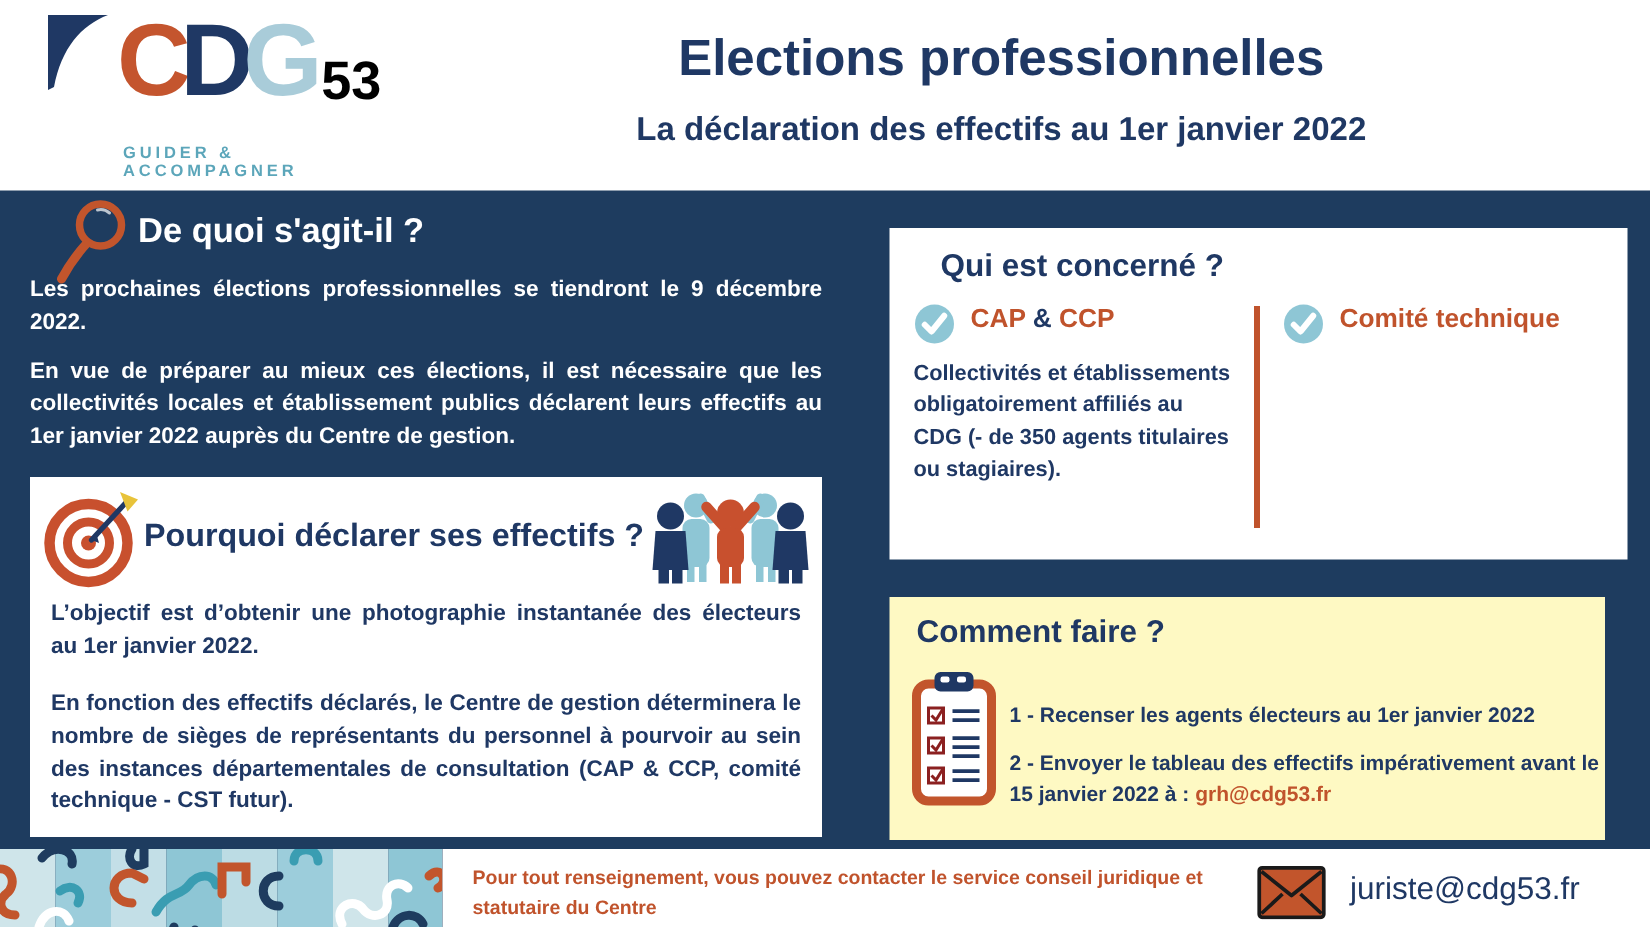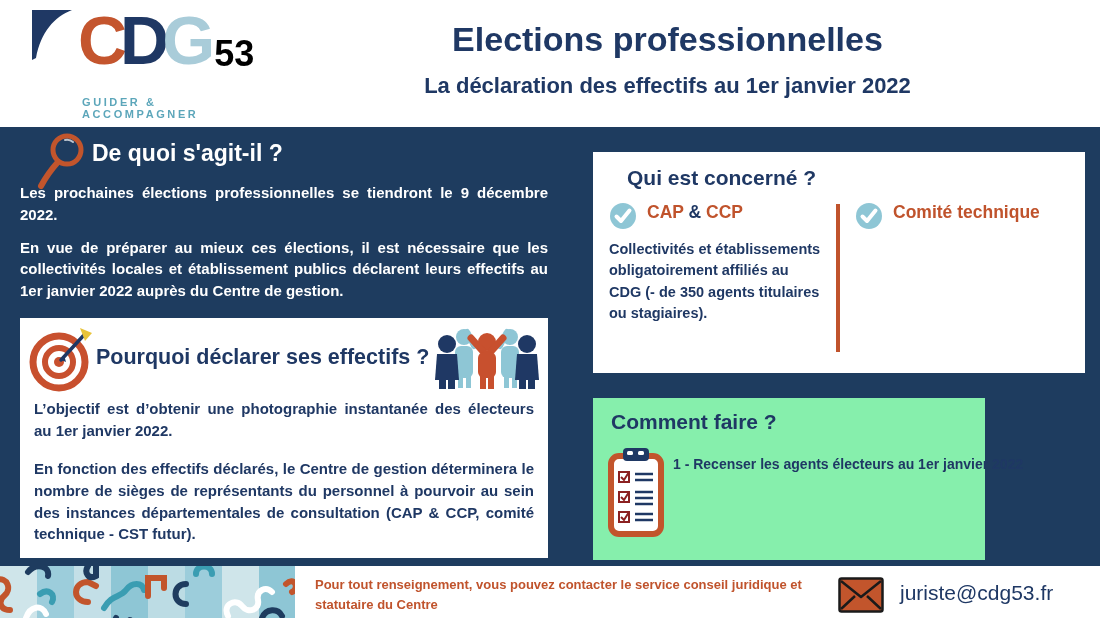--- a/index.html
+++ b/index.html
@@ -43,25 +43,25 @@
   .who-title { position:absolute; left:34px; top:14px; color:#1f3864; font-size:21px; font-weight:800; }
   .who-divider { position:absolute; left:243px; top:52px; width:4px; height:148px; background:#c0532c; }
   .who-col { position:absolute; top:50px; }
   .who-col1 { left:16px; width:212px; }
   .who-col2 { left:262px; width:220px; }
   .who-head-row { display:flex; align-items:flex-start; gap:10px; }
   .who-head { color:#c0532c; font-size:17.5px; font-weight:800; }
   .who-head .amp { color:#1f3864; }
   .who-body { margin-top:9px; color:#1f3864; font-size:14.5px; font-weight:700; line-height:1.48; }
 
-  .how-box { position:absolute; left:593px; top:398px; width:392px; height:162px; background:#86efac; }
+  .how-box { position:absolute; left:593px; top:398px; width:477px; height:162px; background:#fef9c3; }
   .how-title { position:absolute; left:18px; top:12px; color:#1f3864; font-size:21px; font-weight:800; }
   .clipboard-icon { position:absolute; left:14px; top:48px; }
   .how-steps { position:absolute; left:80px; top:56px; width:404px; color:#1f3864; font-size:14px; font-weight:700; line-height:1.45; }
-  .how-steps p { margin:0 0 10px 0; }
+  .how-steps p { margin:12px 0 10px 0; }
   .email-link { color:#c0532c; }
 
   
   .footer-deco { position:absolute; left:0; top:566px; width:295px; height:52px; }
   .footer-white { position:absolute; left:295px; top:566px; width:805px; height:52px; background:#ffffff; }
   .footer-text { position:absolute; left:315px; top:575px; width:530px; color:#c0532c;
                  font-size:13px; font-weight:700; line-height:1.55; }
   .site-link { color:#1f3864; }
   .envelope-icon { position:absolute; left:838px; top:577px; }
   .footer-email { position:absolute; left:900px; top:581px; color:#1f3864; font-size:21px; font-weight:400; }
@@ -193,20 +193,21 @@
           <line x1="28" y1="34" x2="46" y2="34"></line>
         <line x1="28" y1="46" x2="46" y2="46"></line>
           <line x1="28" y1="52" x2="46" y2="52"></line>
           <line x1="28" y1="58" x2="46" y2="58"></line>
         <line x1="28" y1="68" x2="46" y2="68"></line>
           <line x1="28" y1="74" x2="46" y2="74"></line>
       </g>
     </svg>
     <div class="how-steps">
       <p>1 - Recenser les agents électeurs au 1er janvier 2022</p>
+      <p><span>2 - Envoyer le tableau des effectifs impérativement avant le 15 janvier 2022 à : </span><span class="email-link">grh@cdg53.fr</span></p>
     </div>
   </div>
 
   <svg class="footer-deco" width="295" height="52" viewBox="0 0 295 52">
     <rect x="0" y="0" width="37" height="52" fill="#cfe5ea"></rect>
     <rect x="37" y="0" width="37" height="52" fill="#9ccddb"></rect>
     <rect x="74" y="0" width="37" height="52" fill="#c3dfe7"></rect>
     <rect x="111" y="0" width="37" height="52" fill="#8ec6d5"></rect>
     <rect x="148" y="0" width="37" height="52" fill="#bcdce4"></rect>
     <rect x="185" y="0" width="37" height="52" fill="#9ccddb"></rect>

